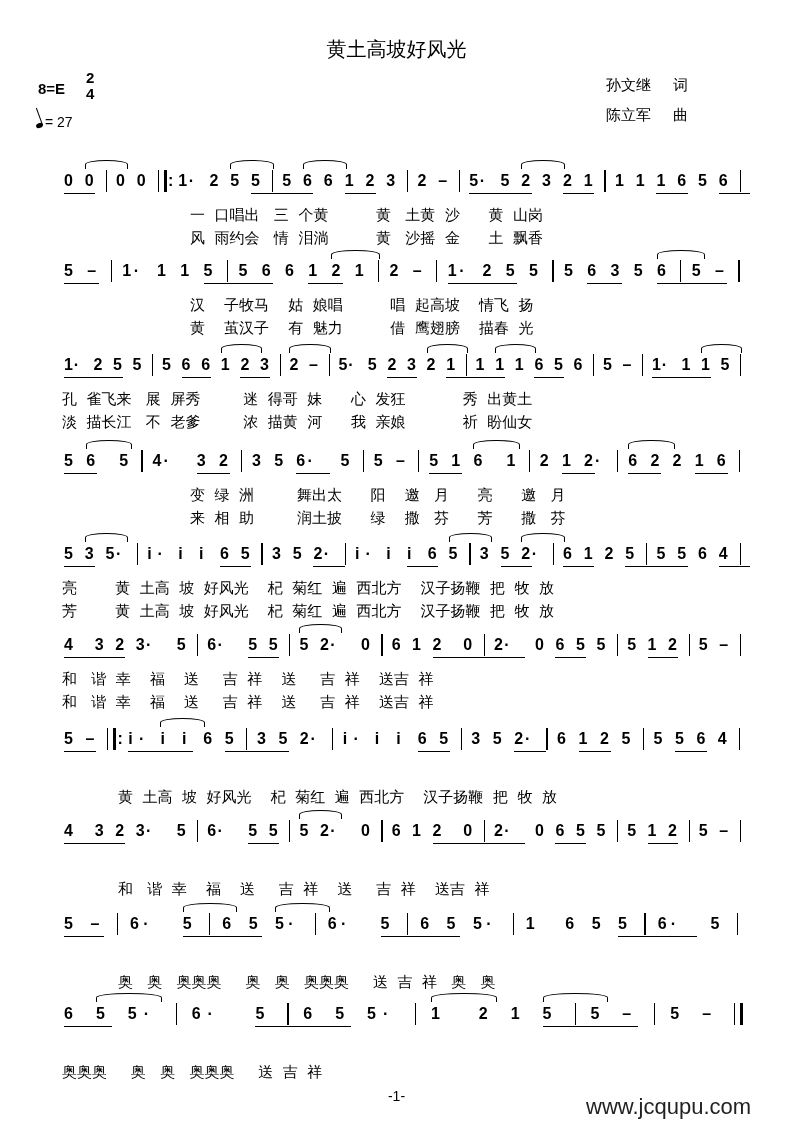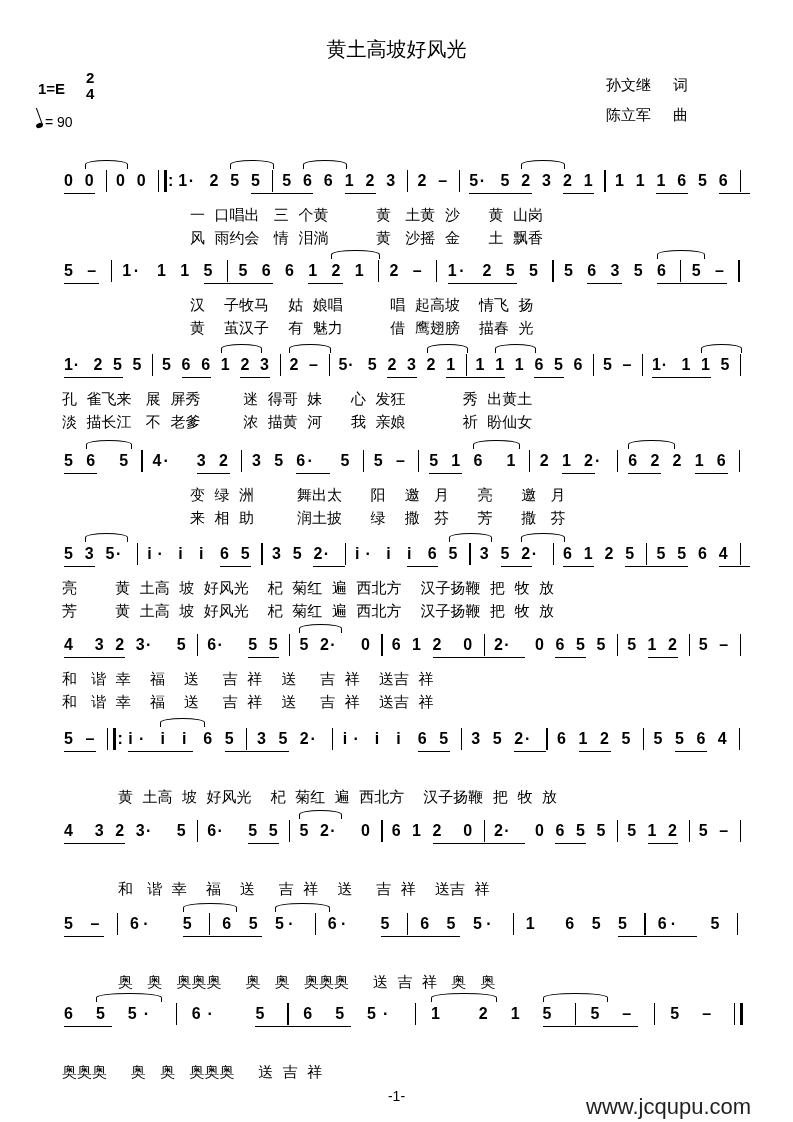--- a/index.html
+++ b/index.html
@@ -22,26 +22,26 @@
   .ul1{position:absolute;height:1px;background:#000;}
   .slur{position:absolute;border:1px solid #000;border-bottom:none;border-radius:50% 50% 0 0;height:8px;}
   .lyr{position:absolute;font-size:15px;font-family:"DejaVu Sans",sans-serif;}
   .pageno{top:1088px;left:0;width:793px;text-align:center;font-size:14px;}
   .wm{top:1094px;left:586px;font-size:22px;color:#222;}
 </style>
 </head>
 <body>
 
 <div class="abs title">黄土高坡好风光</div>
-<div class="abs key"><b>1=E</b></div>
+<div class="abs key"><b>8=E</b></div>
 <div class="abs tsig">
   <span class="num">2</span>
   <span class="num">4</span>
 </div>
-<div class="abs tempo"><span class="note-glyph"></span><span>= 90</span></div>
+<div class="abs tempo"><span class="note-glyph"></span><span>= 27</span></div>
 <div class="abs credit" style="top:76px;left:606px;"><span>孙文继</span><span class="role">词</span></div>
 <div class="abs credit" style="top:106px;left:606px;"><span>陈立军</span><span class="role">曲</span></div>
 
 <div id="score">
     <div class="line" style="top: 172px;">
       <span class="tok" style="left: 64px;">0</span>
       <div class="ul1" style="left: 64px; top: 21px; width: 31.1818px;"></div>
       <span class="tok" style="left: 84.7879px;">0</span>
       <div class="slur" style="left: 84.7879px; top: -12px; width: 41.5758px;"></div>
       <div class="bar" style="left: 105.576px;"></div>

